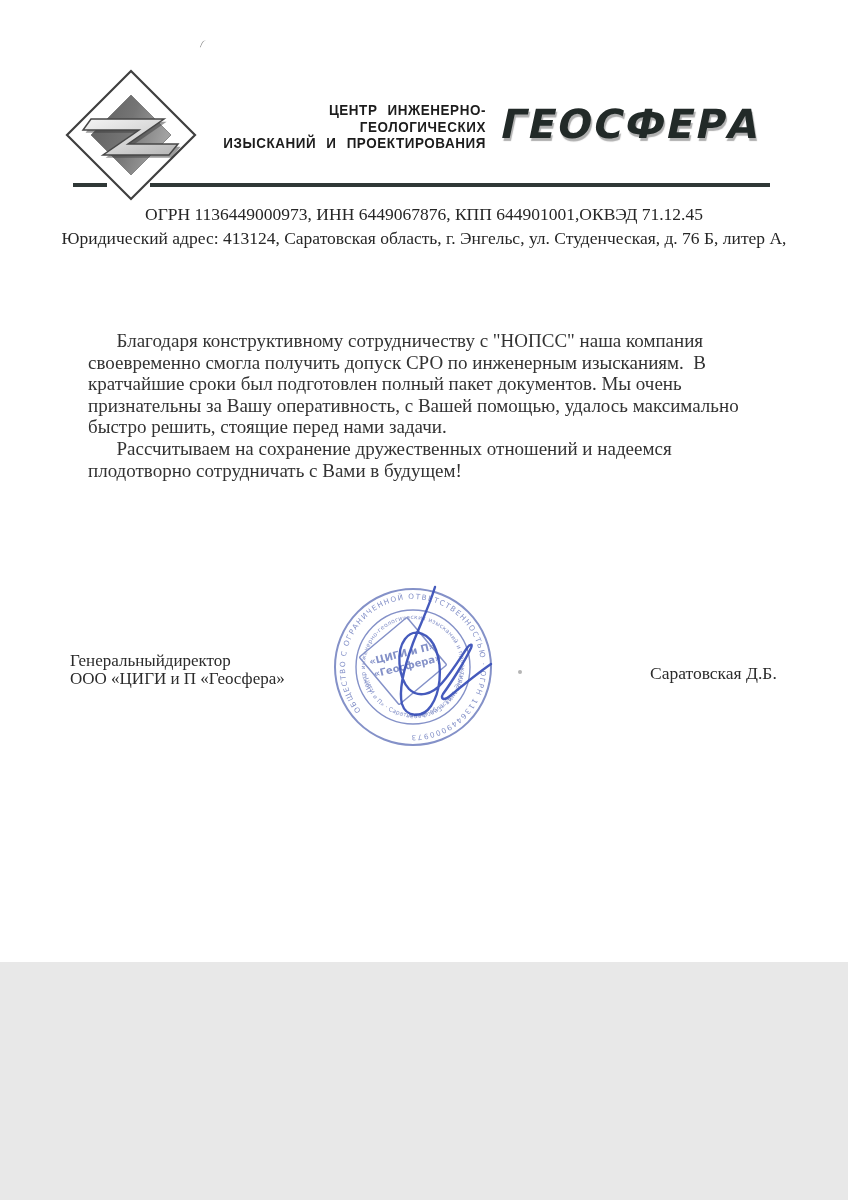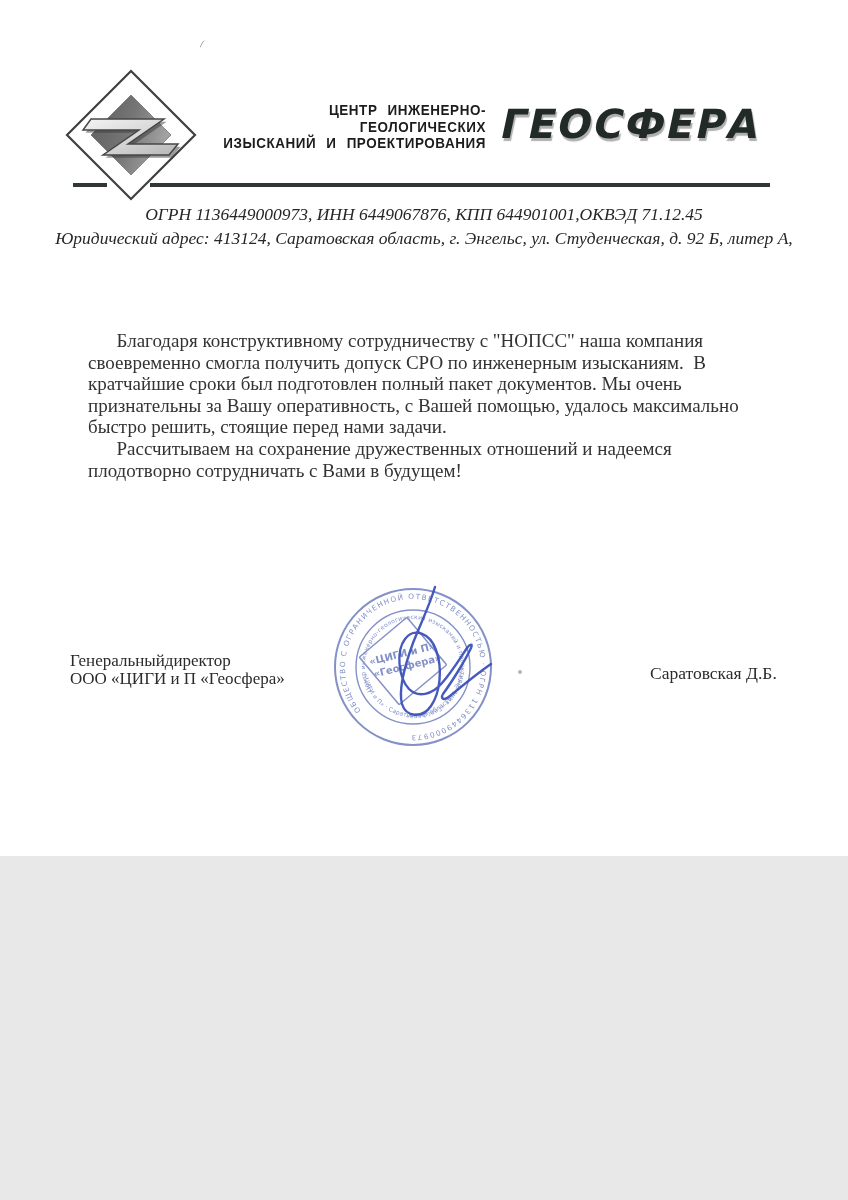--- a/index.html
+++ b/index.html
@@ -1,18 +1,18 @@
 <!DOCTYPE html>
 <html><head>
 <meta charset="utf-8">
 <style>
   html,body{margin:0;padding:0;background:#e8e8e8;}
   .page{
     position:relative;
-    width:848px;height:856px;
+    width:848px;height:962px;
     margin:0 auto;
     background:#ffffff;
     overflow:hidden;
     font-family:"Liberation Serif","DejaVu Serif",serif;
     color:#2e2e2e;
   }
   .abs{position:absolute;}
 
   
   .org-name{
@@ -37,21 +37,20 @@
     text-shadow:2px 3px 1px rgba(110,110,110,.55);
     white-space:nowrap;
   }
   .rule{height:4px;background:#2f3836;}
   .rule-dash{left:73px;top:183px;width:34px;}
   .rule-main{left:150px;top:183px;width:620px;}
 
   .address{
     left:54px;top:203px;width:740px;
     text-align:center;
-    font-style:italic;
     font-size:17.5px;line-height:23.5px;
     color:#262626;
   }
 
   
   .body-text{
     left:88px;top:330px;width:700px;
     font-size:19px;line-height:21.6px;
     color:#333333;
     white-space:pre-wrap;
@@ -113,21 +112,21 @@
   </svg>
 
   <div class="abs org-name">ЦЕНТР ИНЖЕНЕРНО-ГЕОЛОГИЧЕСКИХ
 ИЗЫСКАНИЙ И ПРОЕКТИРОВАНИЯ</div>
   <div class="abs wordmark">ГЕОСФЕРА</div>
   <div class="abs rule rule-dash"></div>
   <div class="abs rule rule-main"></div>
 
   <div class="abs address">
     <div>ОГРН 1136449000973, ИНН 6449067876, КПП 644901001,ОКВЭД 71.12.45</div>
-    <div>Юридический адрес: 413124, Саратовская область, г. Энгельс, ул. Студенческая, д. 92 Б, литер А,</div>
+    <div>Юридический адрес: 413124, Саратовская область, г. Энгельс, ул. Студенческая, д. 76 Б, литер А,</div>
   </div>
 
   <div class="abs sig-left">Генеральныйдиректор
 ООО «ЦИГИ и П «Геосфера»</div>
 
   <div class="abs body-text">      Благодаря конструктивному сотрудничеству с "НОПСС" наша компания
 своевременно смогла получить допуск СРО по инженерным изысканиям.  В
 кратчайшие сроки был подготовлен полный пакет документов. Мы очень
 признательны за Вашу оперативность, с Вашей помощью, удалось максимально
 быстро решить, стоящие перед нами задачи.

